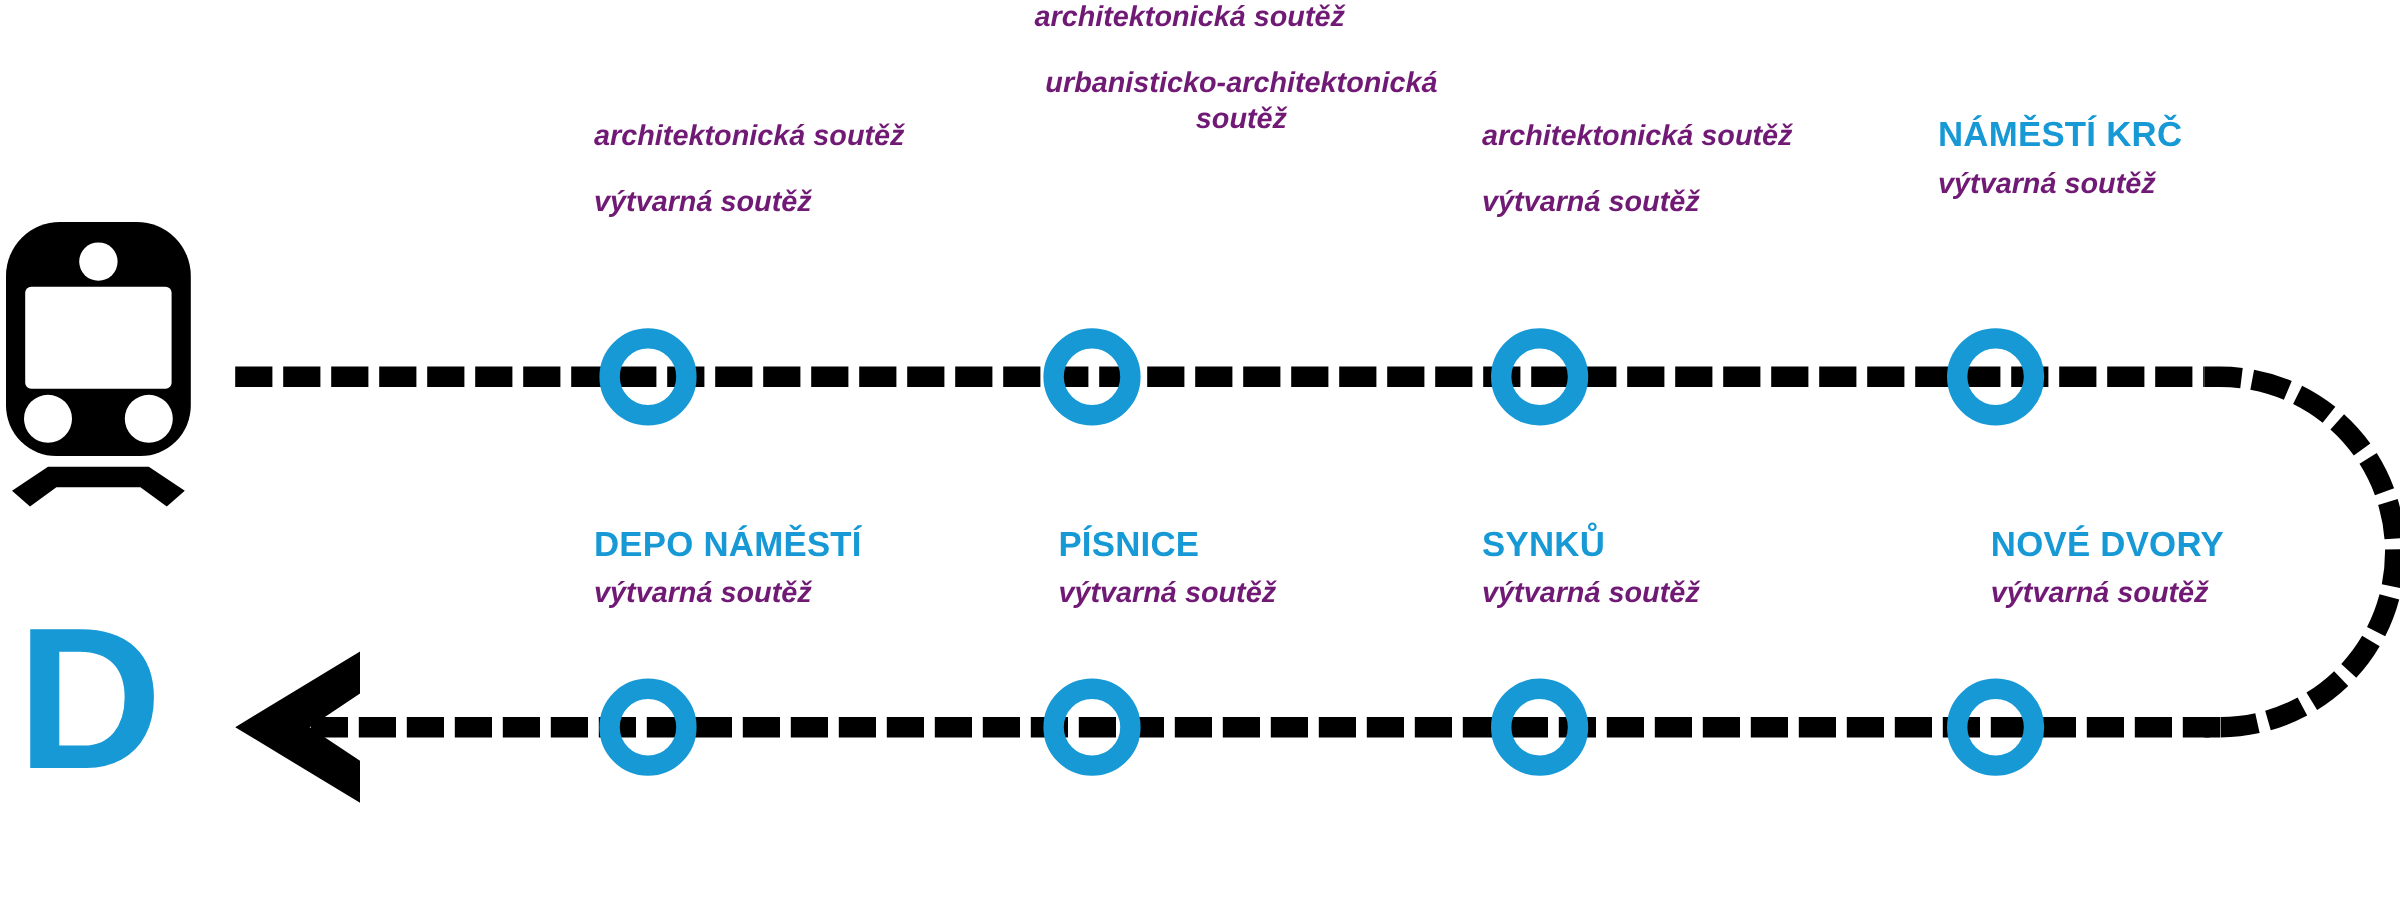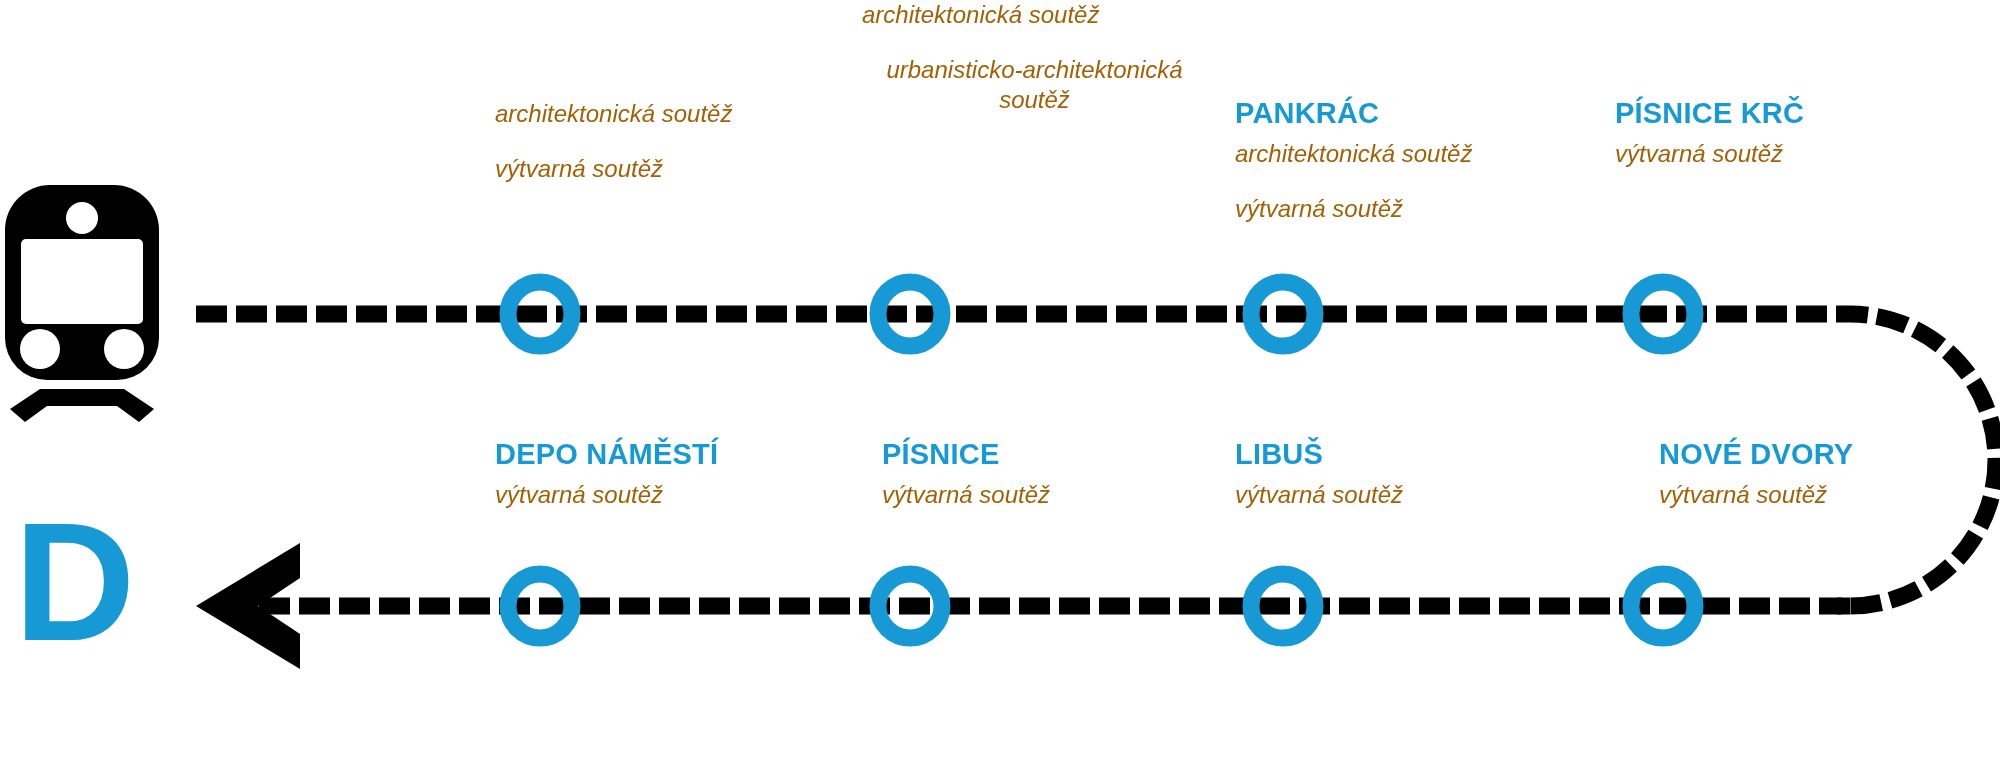--- a/index.html
+++ b/index.html
@@ -35,23 +35,23 @@
     font-size: 29px;
     letter-spacing: 0.2px;
     color: #1799D6;
     line-height: 1.0;
     white-space: nowrap;
     margin: 0 0 11px 0;
   }
   .comp {
     font-family: "Liberation Sans", sans-serif;
     font-style: italic;
-    font-weight: normal;
+    font-weight: bold;
     font-size: 24px;
-    color: #a16207;
+    color: #701a75;
     line-height: 1.22;
     margin: 0;
   }
   .comp.nowrap { white-space: nowrap; }
   .comp.second { margin-top: 26px; }
   .comp.wrapped { max-width: 345px; text-align: center; }
   .logo-d {
     position: absolute;
     left: 14px;
     top: 498px;
@@ -152,42 +152,41 @@
     <div class="comp nowrap">architektonická soutěž</div>
     <div class="comp nowrap second">výtvarná soutěž</div>
   </div>
 
   <div class="label-block" style="left:862px; top:0px;">
     <div class="comp nowrap">architektonická soutěž</div>
     <div class="comp wrapped second">urbanisticko-architektonická soutěž</div>
   </div>
 
   <div class="label-block" style="left:1235px; top:99px;">
-    <div class="station-name">PANKRÁC</div>
     <div class="comp nowrap">architektonická soutěž</div>
     <div class="comp nowrap second">výtvarná soutěž</div>
   </div>
 
   <div class="label-block" style="left:1615px; top:99px;">
-    <div class="station-name">PÍSNICE KRČ</div>
+    <div class="station-name">NÁMĚSTÍ KRČ</div>
     <div class="comp nowrap">výtvarná soutěž</div>
   </div>
 
   <div class="label-block" style="left:495px; top:440px;">
     <div class="station-name">DEPO NÁMĚSTÍ</div>
     <div class="comp nowrap">výtvarná soutěž</div>
   </div>
 
   <div class="label-block" style="left:862px; top:440px;margin-left:20px;">
     <div class="station-name">PÍSNICE</div>
     <div class="comp nowrap">výtvarná soutěž</div>
   </div>
 
   <div class="label-block" style="left:1235px; top:440px;">
-    <div class="station-name">LIBUŠ</div>
+    <div class="station-name">SYNKŮ</div>
     <div class="comp nowrap">výtvarná soutěž</div>
   </div>
 
   <div class="label-block" style="left:1659px; top:440px;">
     <div class="station-name">NOVÉ DVORY</div>
     <div class="comp nowrap">výtvarná soutěž</div>
   </div>
 
 </div>
 

